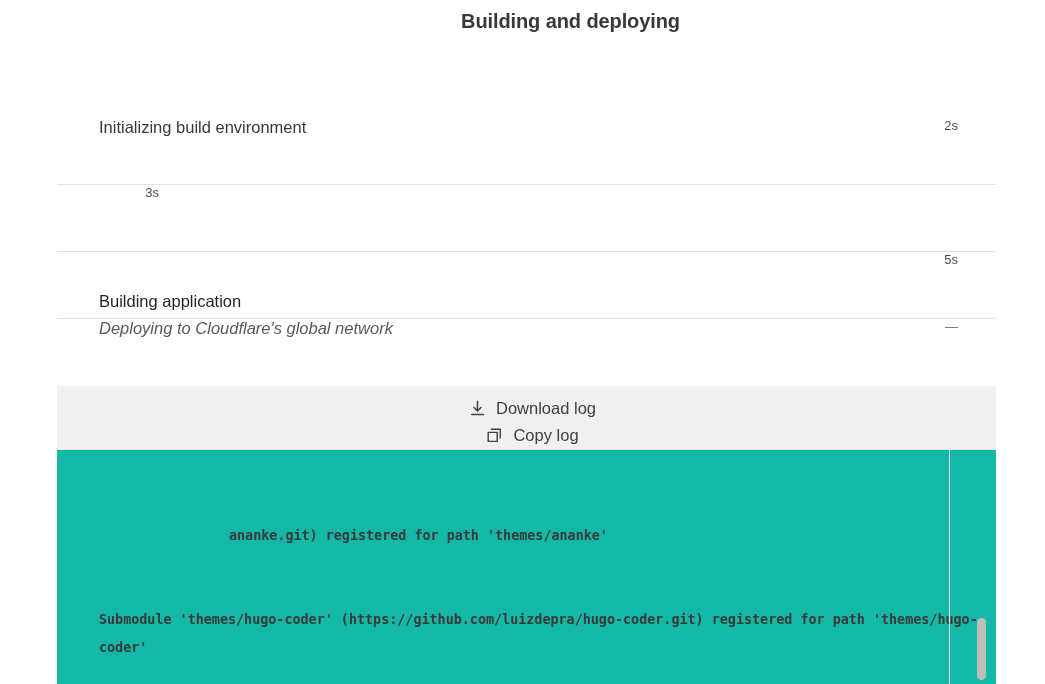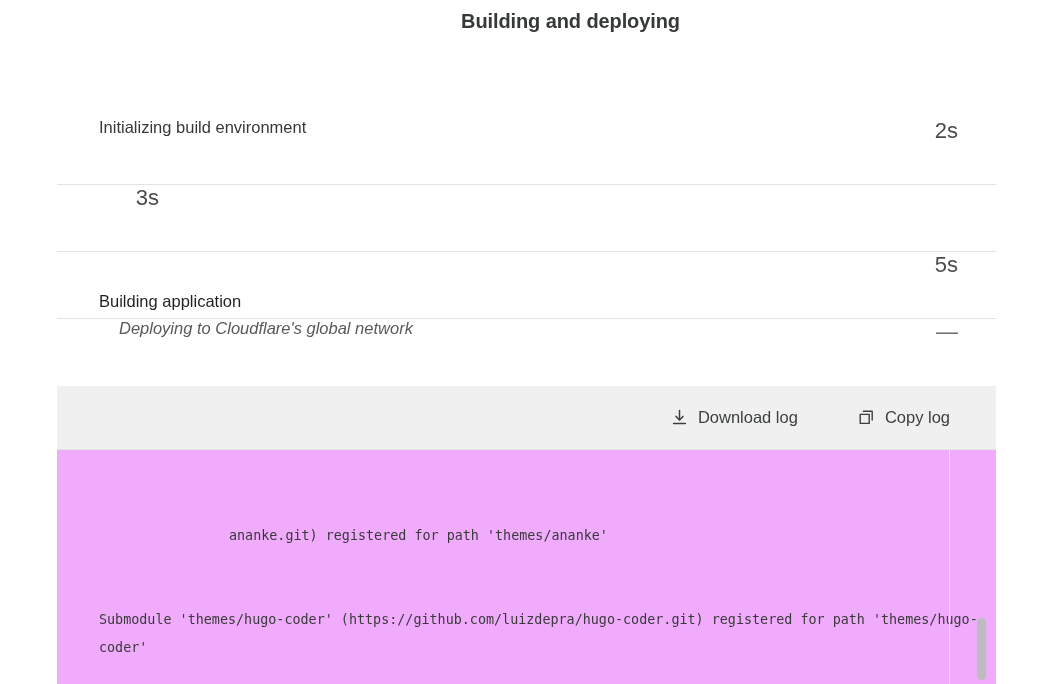--- a/index.html
+++ b/index.html
@@ -44,21 +44,20 @@
   }
   .step-row {
     position: relative;
     height: 67px;
     display: flex;
     border-bottom: 1px solid #e2e2e2;
     box-sizing: border-box;
   }
   .step-row:last-child {
     border-bottom: none;
-    gap: 20px;
   }
   .step-icon {
     width: 42px;
     flex: 0 0 42px;
     display: flex;
     align-items: center;
     justify-content: flex-start;
     padding-left: 42px;
     box-sizing: border-box;
   }
@@ -71,21 +70,21 @@
   .step-label.pending {
     font-style: italic;
     color: #595959;
   }
   .step-label.active {
     color: #1f2223;
     margin-top: 40px;
   }
   .step-duration {
     flex: 0 0 auto;
-    font-size: 22px;
+    font-size: 13px;
     color: #4b4b4b;
     text-align: right;
     padding-right: 38px;
     min-width: 60px;
   }
   .step-duration.dash {
     color: #6d6d6d;
   }
 
   .check-icon {
@@ -114,20 +113,21 @@
   .log-toolbar {
     position: relative;
     height: 64px;
     background: #f0f0f0;
     border-bottom: 1px solid #e4e4e4;
     display: flex;
     align-items: center;
     justify-content: flex-end;
     padding-right: 44px;
     box-sizing: border-box;
+    flex-direction: column;
   }
   .toolbar-btn {
     display: flex;
     align-items: center;
     gap: 10px;
     font-size: 16.5px;
     color: #3d4042;
     background: transparent;
     border: none;
     cursor: pointer;
@@ -135,22 +135,23 @@
     font-family: "Liberation Sans", sans-serif;
     margin-left: 56px;
   }
   .toolbar-btn svg {
     display: block;
   }
 
   .log-body {
     position: relative;
     height: 234px;
-    background: #f0abfc;
+    background: #14b8a6;
     overflow: hidden;
+    font-weight: bold;
   }
   .log-lines {
     position: absolute;
     top: -12px;
     left: 0;
     right: 0;
     padding: 0;
     font-family: "DejaVu Sans Mono", "Liberation Mono", monospace;
     font-size: 13.4px;
     line-height: 28px;

